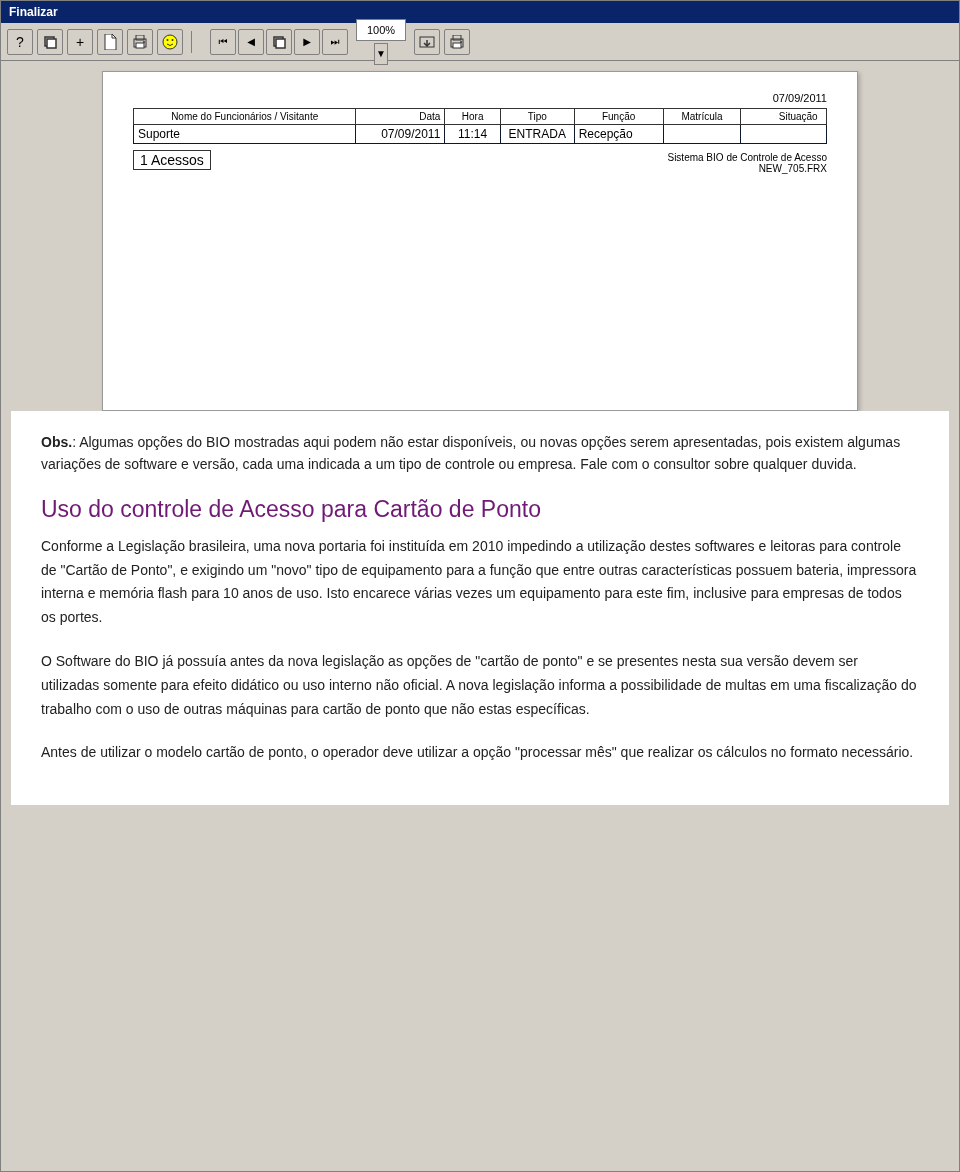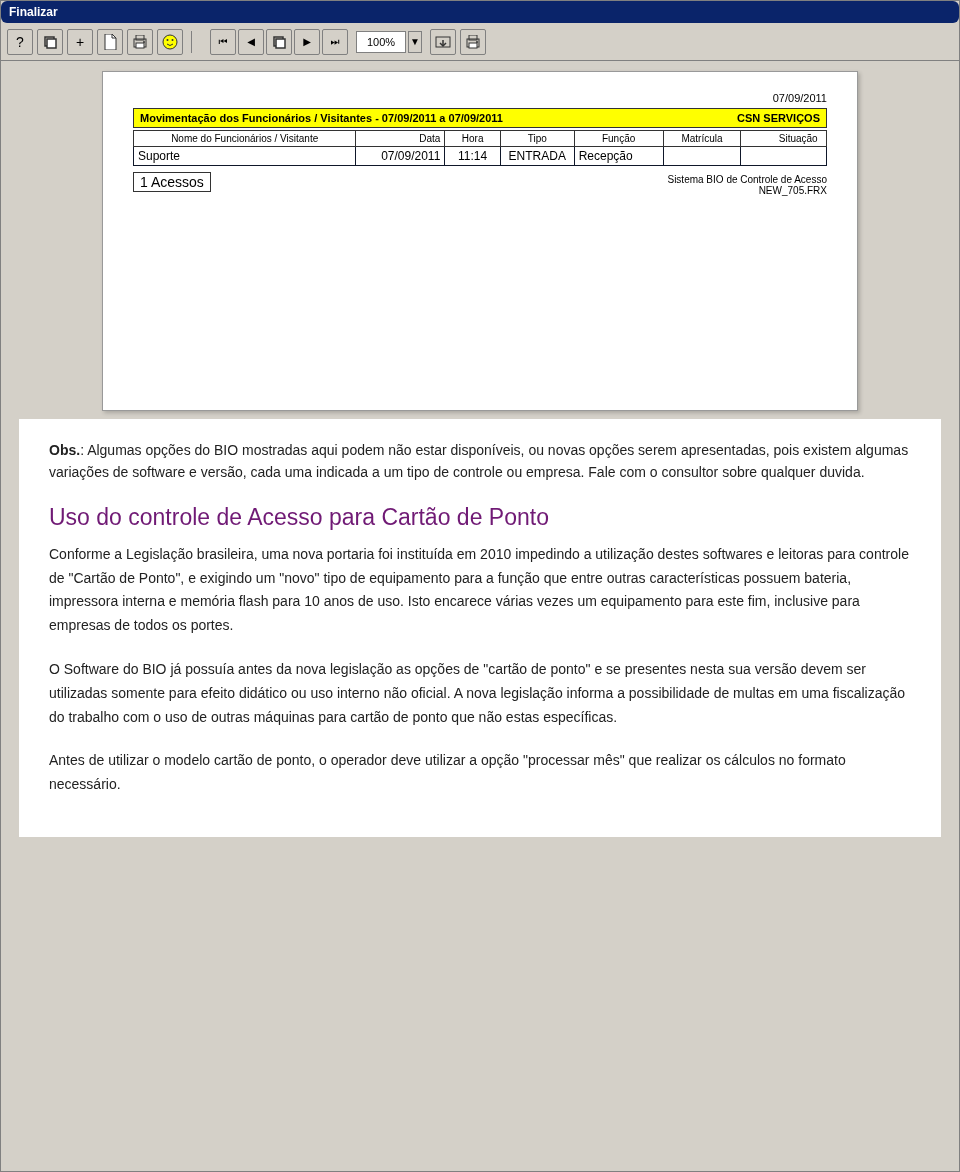--- a/index.html
+++ b/index.html
@@ -20,21 +20,20 @@
 
     .title-bar {
       background: #0a246a;
       color: white;
       padding: 4px 8px;
       font-size: 12px;
       font-weight: bold;
       display: flex;
       align-items: center;
       height: 22px;
-      border-radius: 6px;
     }
 
     .toolbar {
       background: #d4d0c8;
       border-bottom: 1px solid #808080;
       padding: 4px 6px;
       display: flex;
       align-items: center;
       gap: 4px;
       height: 38px;
@@ -65,20 +64,21 @@
       align-items: center;
       gap: 2px;
       margin-left: 10px;
     }
 
     .toolbar-zoom {
       display: flex;
       align-items: center;
       gap: 2px;
       margin-left: 4px;
+      flex-direction: column;
     }
 
     .zoom-input {
       width: 50px;
       height: 22px;
       border: 1px solid #808080;
       font-size: 11px;
       text-align: center;
       background: white;
     }
@@ -210,21 +210,21 @@
     .report-system-info {
       text-align: right;
       font-size: 10px;
       margin-top: 4px;
     }
 
     
     .main-content {
       padding: 20px 30px;
       background: white;
-      margin: 8px;
+      margin: 0;
     }
 
     .obs-text {
       font-size: 14px;
       line-height: 1.6;
       color: #222;
       margin-bottom: 20px;
     }
 
     .section-title {
@@ -318,24 +318,20 @@
         </svg>
     </div>
   </div>
 
   <div class="content-area">
 
     <div class="report-container">
 
       <div class="report-date">07/09/2011</div>
 
-      <div class="report-title-bar">
-        <span class="report-title-text">Movimentação dos Funcionários / Visitantes - 07/09/2011 a 07/09/2011</span>
-        <span class="report-company">CSN SERVIÇOS</span>
-      </div>
 
       <table class="report-table">
         <thead>
           <tr>
             <th class="col-name">Nome do Funcionários / Visitante</th>
             <th class="col-data">Data</th>
             <th class="col-hora">Hora</th>
             <th class="col-tipo">Tipo</th>
             <th class="col-funcao">Função</th>
             <th class="col-matricula">Matrícula</th>

